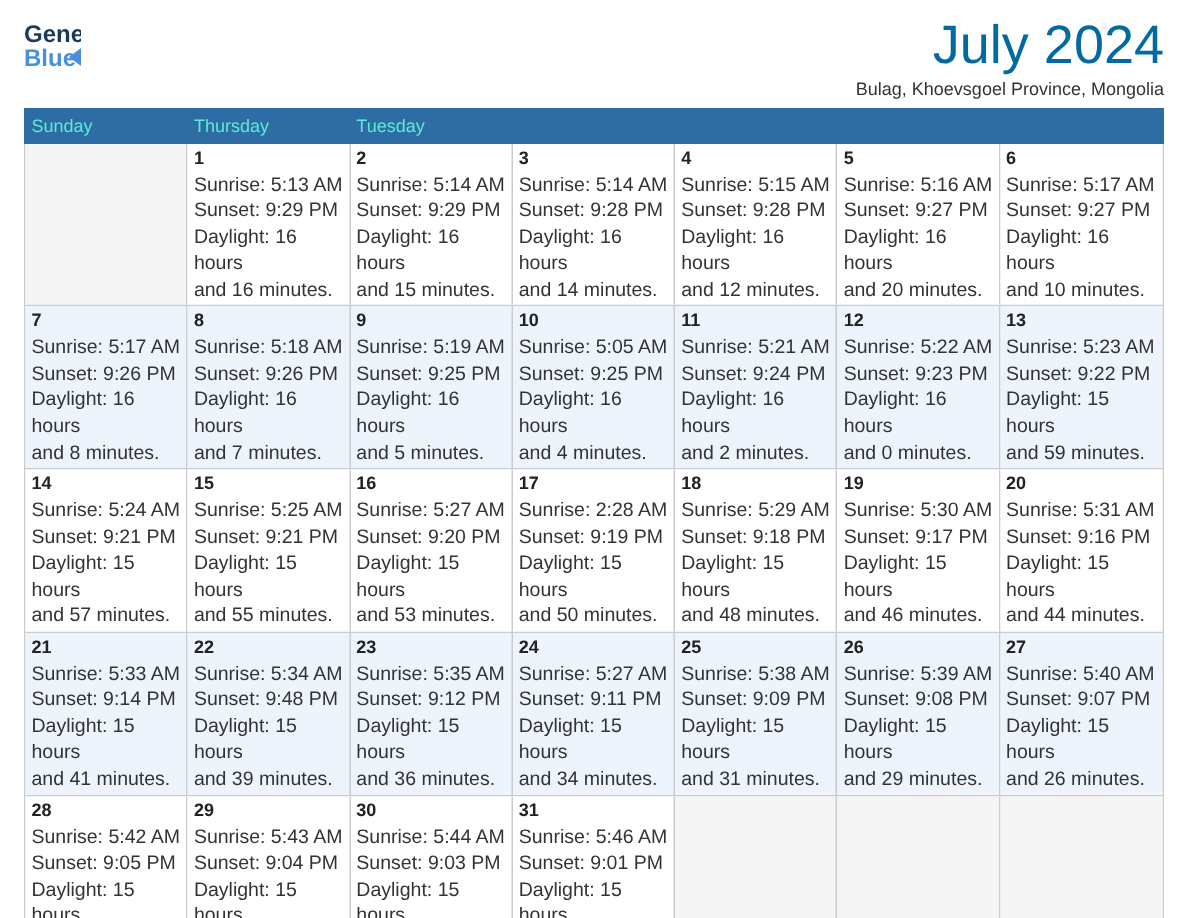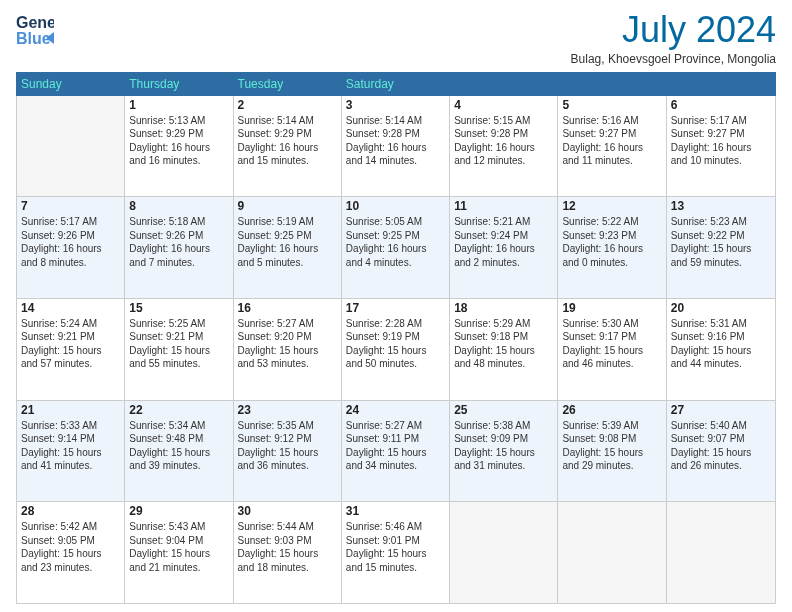--- a/index.html
+++ b/index.html
@@ -93,21 +93,21 @@
     .cal-cell.empty {
       background: #f9f9f9;
     }
     .day-num {
       font-size: 12px;
       font-weight: bold;
       color: #222;
       margin-bottom: 2px;
     }
     .cell-info {
-      font-size: 10px;
+      font-size: 13px;
       color: #333;
       line-height: 1.35;
     }
     .cell-info span {
       display: block;
     }
     
     .cal-row:nth-child(even) .cal-cell:not(.empty) {
       background: #eef4fb;
     }
@@ -134,21 +134,20 @@
       <div class="month-title">July 2024</div>
       <div class="location-title">Bulag, Khoevsgoel Province, Mongolia</div>
     </div>
   </div>
 
   <div class="calendar">
     <div class="cal-header">
       <div class="cal-header-cell">Sunday</div>
       <div class="cal-header-cell">Thursday</div>
       <div class="cal-header-cell">Tuesday</div>
-      <div class="cal-header-cell">Saturday</div>
     </div>
     <div class="cal-body" id="cal-body">
     <div class="cal-row">
           <div class="cal-cell empty"></div>
           <div class="cal-cell">
             <div class="day-num">1</div>
             <div class="cell-info">
               <span>Sunrise: 5:13 AM</span>
               <span>Sunset: 9:29 PM</span>
               <span>Daylight: 16 hours</span>
@@ -181,21 +180,21 @@
               <span>Daylight: 16 hours</span>
               <span>and 12 minutes.</span>
             </div>
           </div>
           <div class="cal-cell">
             <div class="day-num">5</div>
             <div class="cell-info">
               <span>Sunrise: 5:16 AM</span>
               <span>Sunset: 9:27 PM</span>
               <span>Daylight: 16 hours</span>
-              <span>and 11 minutes.</span>
+              <span>and 20 minutes.</span>
             </div>
           </div>
           <div class="cal-cell">
             <div class="day-num">6</div>
             <div class="cell-info">
               <span>Sunrise: 5:17 AM</span>
               <span>Sunset: 9:27 PM</span>
               <span>Daylight: 16 hours</span>
               <span>and 10 minutes.</span>
             </div>

